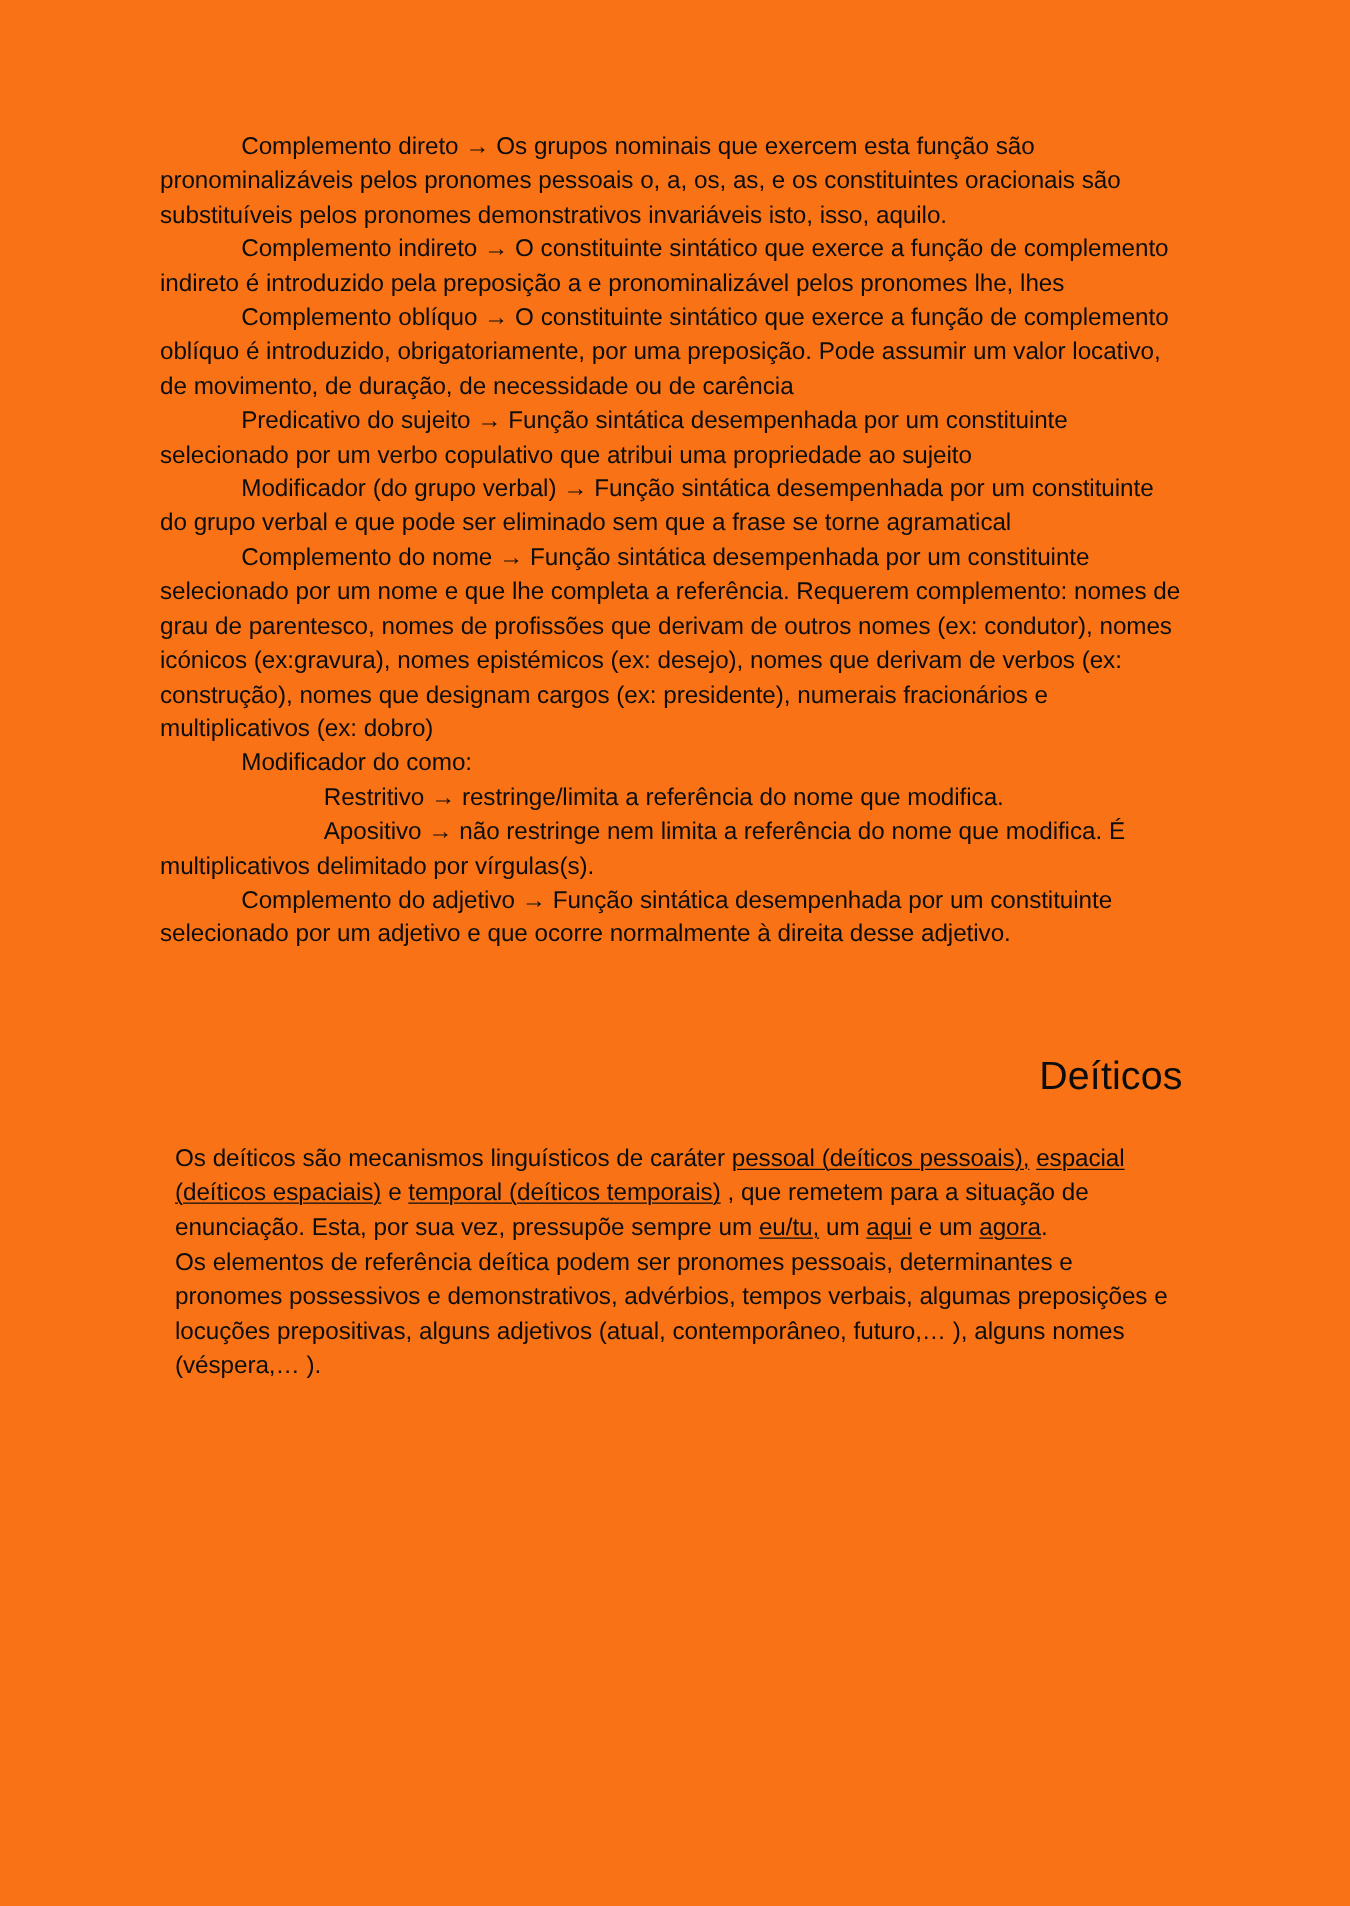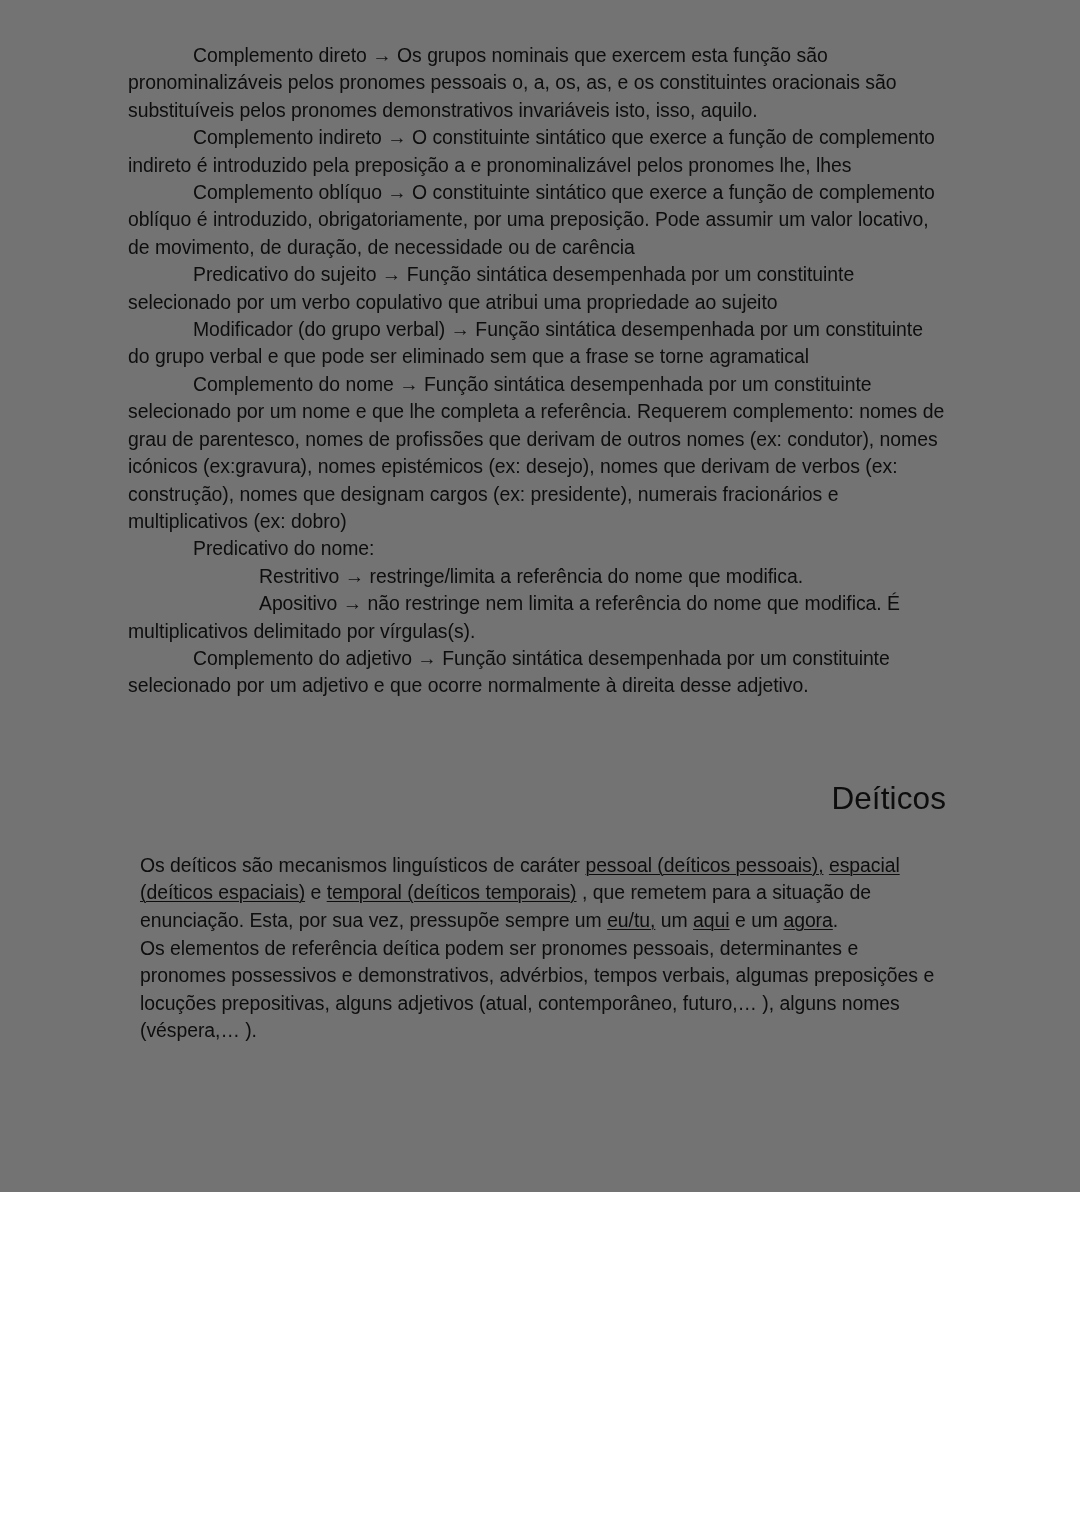--- a/index.html
+++ b/index.html
@@ -11,24 +11,24 @@
   body {
     width: 1080px;
     height: 1525px;
     font-family: "Liberation Sans", "DejaVu Sans", sans-serif;
     color: #000000;
     overflow: hidden;
   }
   .page {
     position: relative;
     width: 1080px;
-    height: 1192px;
-    background: #737373;
+    height: 1525px;
+    background: #f97316;
     box-sizing: border-box;
-    padding: 42px 135px 0 128px;
+    padding: 104px 135px 0 128px;
   }
   .doc-body {
     width: 818px;
   }
   p.para {
     margin: 0;
     font-size: 19.4px;
     line-height: 27.4px;
     letter-spacing: -0.05px;
     text-indent: 65px;
@@ -70,21 +70,21 @@
 <div class="page">
   <div class="doc-body">
 
     <section>
       <p class="para">Complemento direto → Os grupos nominais que exercem esta função são pronominalizáveis pelos pronomes pessoais o, a, os, as, e os constituintes oracionais são substituíveis pelos pronomes demonstrativos invariáveis isto, isso, aquilo.</p>
       <p class="para">Complemento indireto → O constituinte sintático que exerce a função de complemento indireto é introduzido pela preposição a e pronominalizável pelos pronomes lhe, lhes</p>
       <p class="para">Complemento oblíquo →  O constituinte sintático que exerce a função de complemento oblíquo é introduzido, obrigatoriamente, por uma preposição. Pode assumir um valor locativo, de movimento, de duração, de necessidade ou de carência</p>
       <p class="para">Predicativo do sujeito → Função sintática desempenhada por um constituinte selecionado por um verbo copulativo que atribui uma propriedade ao sujeito</p>
       <p class="para">Modificador (do grupo verbal) → Função sintática desempenhada por um constituinte do grupo verbal e que pode ser eliminado sem que a frase se torne agramatical</p>
       <p class="para">Complemento do nome → Função sintática desempenhada por um constituinte selecionado por um nome e que lhe completa a referência. Requerem complemento: nomes de grau de parentesco, nomes de profissões que derivam de outros nomes (ex: condutor), nomes icónicos (ex:gravura), nomes epistémicos (ex: desejo), nomes que derivam de verbos (ex: construção), nomes que designam cargos (ex: presidente), numerais fracionários e multiplicativos (ex: dobro)</p>
-      <p class="para">Predicativo do nome:</p>
+      <p class="para">Modificador do como:</p>
       <p class="para sub">Restritivo → restringe/limita a referência do nome que modifica.</p>
       <p class="para sub">Apositivo → não restringe nem limita a referência do nome que modifica. É multiplicativos delimitado por vírgulas(s).</p>
       <p class="para">Complemento do adjetivo → Função sintática desempenhada por um constituinte selecionado por um adjetivo e que ocorre normalmente à direita desse adjetivo.</p>
     </section>
 
     <div class="heading-block">
       <h1 class="section-title">Deíticos</h1>
     </div>
 
     <section>

